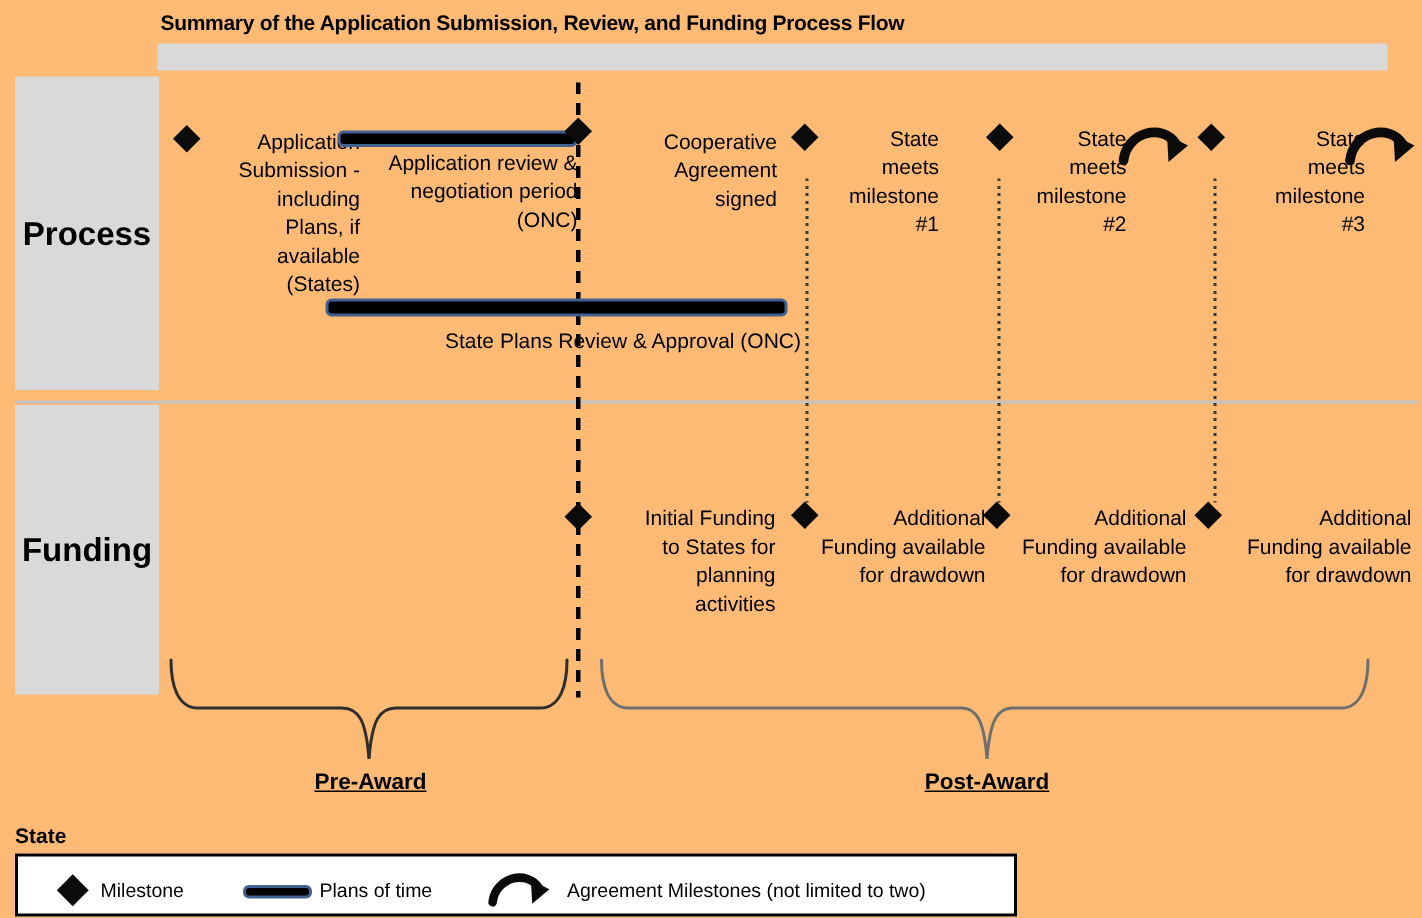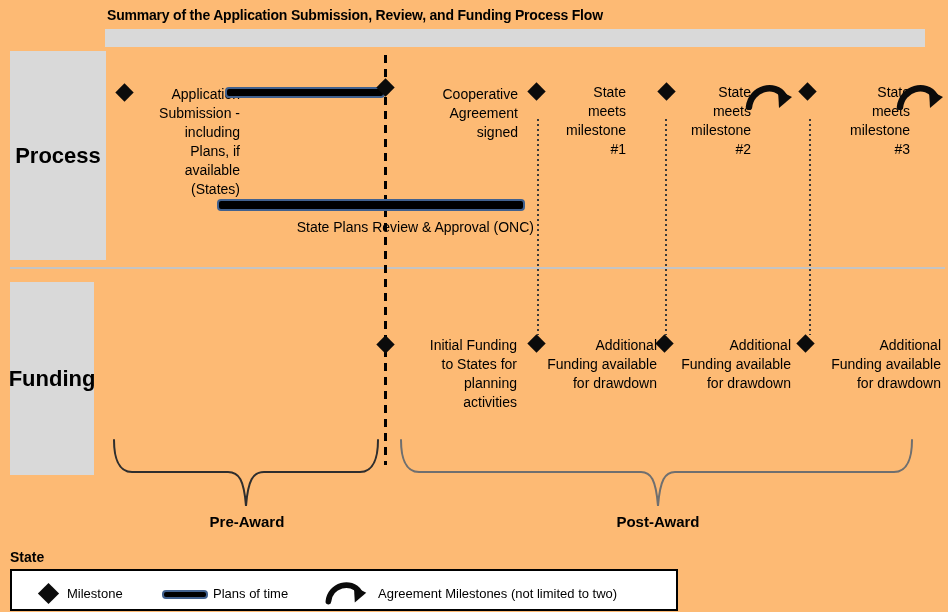--- a/index.html
+++ b/index.html
@@ -23,56 +23,59 @@
   .vdot {
     width:2px;
     background:repeating-linear-gradient(to bottom,#3a3a3a 0px,#3a3a3a 2px,transparent 2px,transparent 5px);
   }
   .dia { width:13px; height:13px; background:#0b0b0b; transform:rotate(45deg); }
   .dia-lg { width:15px; height:15px; background:#0b0b0b; transform:rotate(45deg); }
   .ml { white-space:pre-line; text-align:right; font-size:14px; line-height:19px; }
   .bar {
     background:#000; border:2px solid #41618e; border-radius:4px;
   }
-  .phase { font-size:15px; font-weight:bold; text-align:center; }
+  .phase { font-size:15px; font-weight:bold; text-align:center;text-decoration:underline; }
   .legend-head { font-size:14px; font-weight:bold; }
   .legend-box { border:2px solid #000; background:#fff; }
   .legend-label { font-size:13px; line-height:16px; }
 </style>
 </head>
 <body>
 
 <div class="canvas">
 
   <div class="abs title" style="left:107px; top:7px;">Summary of the Application Submission, Review, and Funding Process Flow</div>
   <div class="abs band" style="left:105px; top:29px; width:820px; height:18px;"></div>
 
   <div class="abs rowbox" style="left:10px; top:51px; width:96px; height:209px;">
     <span>Process</span>
   </div>
-  <div class="abs rowbox" style="left:10px; top:282px; width:84px; height:193px;">
+  <div class="abs rowbox" style="left:10px; top:270px; width:96px; height:193px;">
     <span>Funding</span>
   </div>
   <div class="abs divider" style="left:10px; top:267px; width:935px; height:2px;"></div>
 
   <div class="abs vdash" style="left:384px; top:55px; height:410px;"></div>
 
   <div class="abs vdot" style="left:537px; top:119px; height:216px;"></div>
   <div class="abs vdot" style="left:665px; top:119px; height:216px;"></div>
   <div class="abs vdot" style="left:809px; top:119px; height:216px;"></div>
 
   <div class="abs dia" style="left:118px; top:86px;"></div>
   <div class="abs ml" style="left:130px; top:85px; width:110px;">Application
 Submission -
 including
 Plans, if
 available
 (States)</div>
 
   <div class="abs bar" style="left:225px; top:87px; width:160px; height:11px;"></div>
+  <div class="abs ml" style="left:225px; top:99px; width:160px;">Application review &amp;
+negotiation period
+(ONC)</div>
 
   <div class="abs dia" style="left:379px; top:81px;"></div>
   <div class="abs ml" style="left:408px; top:85px; width:110px;">Cooperative
 Agreement
 signed</div>
 
   <div class="abs dia" style="left:530px; top:85px;"></div>
   <div class="abs ml" style="left:536px; top:83px; width:90px;">State
 meets
 milestone

